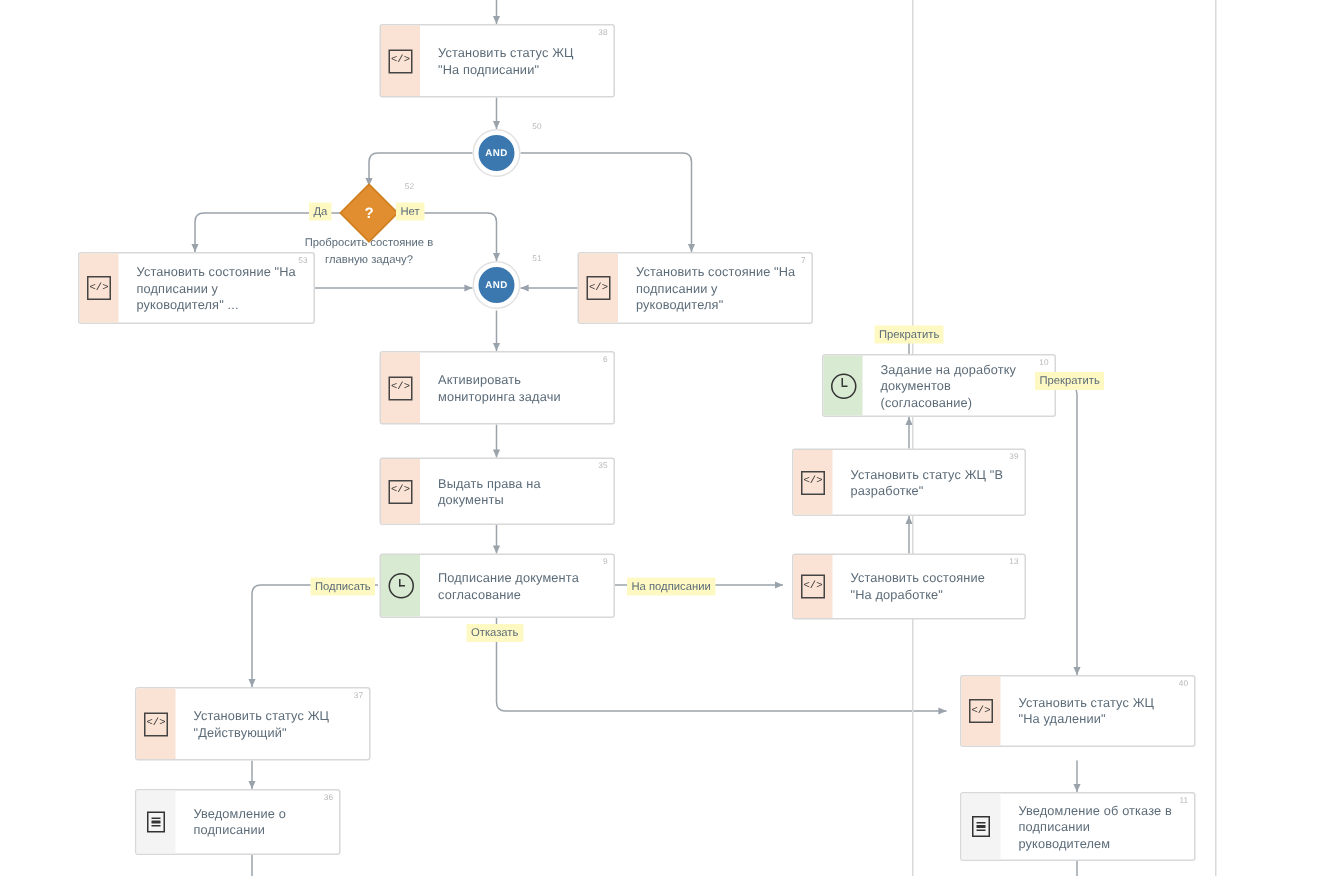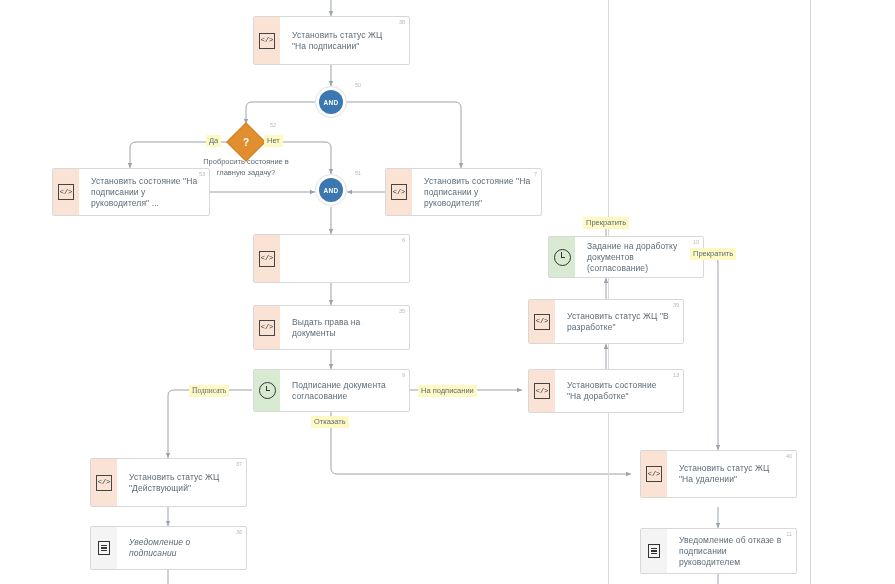--- a/index.html
+++ b/index.html
@@ -258,20 +258,21 @@
       <span class="label">Установить состояние "На подписании у руководителя"</span>
     </div>
   </div>
 
   <div class="node script" style="left:253px;top:234px;width:157px;height:49px;">
     <div class="stripe">
       <span class="ic-script">&lt;/&gt;</span>
     </div>
     <div class="body">
       <span class="num">6</span>
+      <span class="label">Активировать мониторинга задачи</span>
     </div>
   </div>
 
   <div class="node script" style="left:253px;top:305px;width:157px;height:45px;">
     <div class="stripe">
       <span class="ic-script">&lt;/&gt;</span>
     </div>
     <div class="body">
       <span class="num">35</span>
       <span class="label">Выдать права на документы</span>
@@ -321,21 +322,21 @@
   <div class="node script" style="left:90px;top:458px;width:157px;height:49px;">
     <div class="stripe">
       <span class="ic-script">&lt;/&gt;</span>
     </div>
     <div class="body">
       <span class="num">37</span>
       <span class="label">Установить статус ЖЦ "Действующий"</span>
     </div>
   </div>
 
-  <div class="node notify" style="left:90px;top:526px;width:157px;height:44px;font-style:italic;">
+  <div class="node notify" style="left:90px;top:526px;width:137px;height:44px;">
     <div class="stripe">
       <span class="ic-doc">
           <i></i>
           <i></i>
           <i></i>
         </span>
     </div>
     <div class="body">
       <span class="num">36</span>
       <span class="label">Уведомление о подписании</span>
@@ -385,19 +386,19 @@
   <div class="gw-x" style="left:228px;top:124px;">
     <div class="dia"></div>
     <div class="qm">?</div>
     <span class="num">52</span>
   </div>
 
   <div class="caption" style="left:196px;top:157px;width:100px;">Пробросить состояние в главную задачу?</div>
 
   <div class="elabel" style="left:206px;top:135px;">Да</div>
   <div class="elabel" style="left:264px;top:135px;">Нет</div>
-  <div class="elabel" style="left:189px;top:385px;font-family:Liberation Serif, serif;">Подписать</div>
+  <div class="elabel" style="left:207px;top:385px;">Подписать</div>
   <div class="elabel" style="left:418px;top:385px;">На подписании</div>
   <div class="elabel" style="left:311px;top:416px;">Отказать</div>
   <div class="elabel" style="left:583px;top:217px;">Прекратить</div>
   <div class="elabel" style="left:690px;top:248px;">Прекратить</div>
 
 </div>
 
 </body></html>

